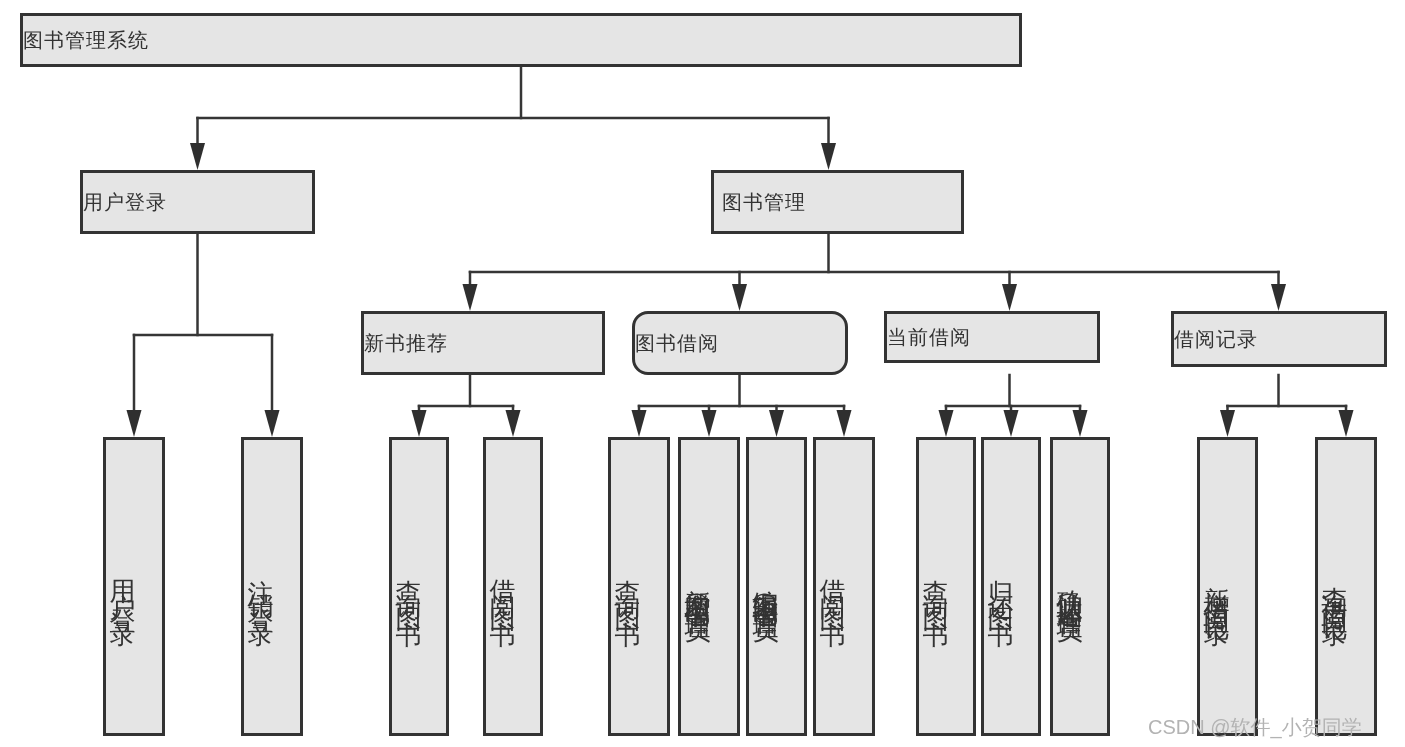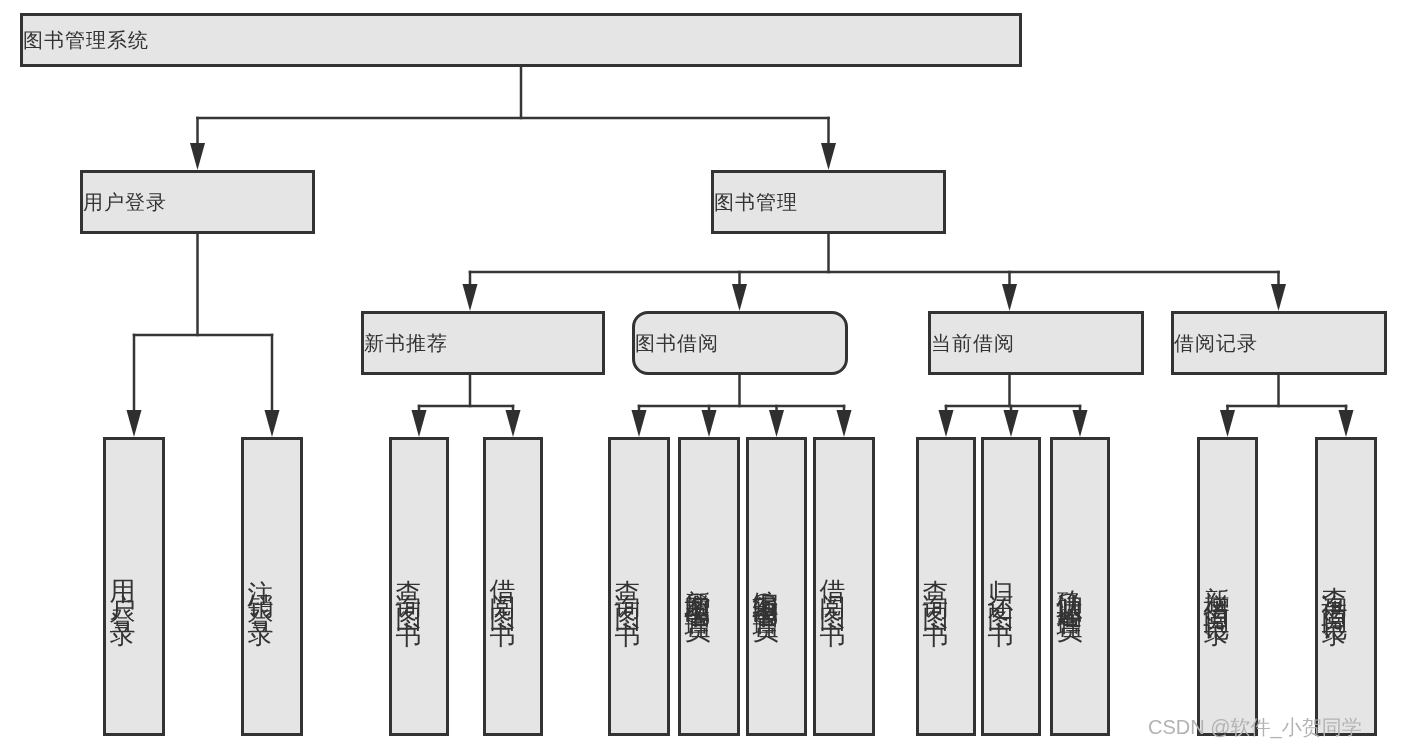--- a/index.html
+++ b/index.html
@@ -36,25 +36,25 @@
     font-size: 26px;
     color: #333333;
     white-space: nowrap;
   }
   .sp-l { letter-spacing: 14px; }
   .sp-m { letter-spacing: 7px; }
   .sp-s { letter-spacing: 4px; }
   
   .n-root { left: 20px;   top: 13px;  width: 1002px; height: 54px; }
   .n-b0   { left: 80px;   top: 170px; width: 235px;  height: 64px; }
-  .n-b1   { left: 711px;  top: 170px; width: 235px;  height: 64px; }
+  .n-b1   { left: 711px;  top: 170px; width: 253px;  height: 64px; padding-left: 8px; }
   .n-c0   { left: 361px;  top: 311px; width: 244px;  height: 64px; }
   .n-c1   { left: 632px;  top: 311px; width: 216px;  height: 64px; border-radius: 16px; }
-  .n-c2   { left: 928px;  top: 311px; width: 216px;  height: 64px; }
-  .n-c3   { left: 1171px; top: 311px; width: 216px;  height: 64px; }
+  .n-c2   { left: 884px;  top: 311px; width: 216px;  height: 52px; }
+  .n-c3   { left: 1171px; top: 311px; width: 216px;  height: 56px; }
   .leaf   { top: 437px; height: 299px; }
   .n-l00 { left: 103px;  width: 62px; }
   .n-l01 { left: 241px;  width: 62px; }
   .n-l10 { left: 389px;  width: 60px; }
   .n-l11 { left: 483px;  width: 60px; }
   .n-l20 { left: 608px;  width: 62px; }
   .n-l21 { left: 678px;  width: 62px; }
   .n-l22 { left: 746px;  width: 61px; }
   .n-l23 { left: 813px;  width: 62px; }
   .n-l30 { left: 916px;  width: 60px; }

